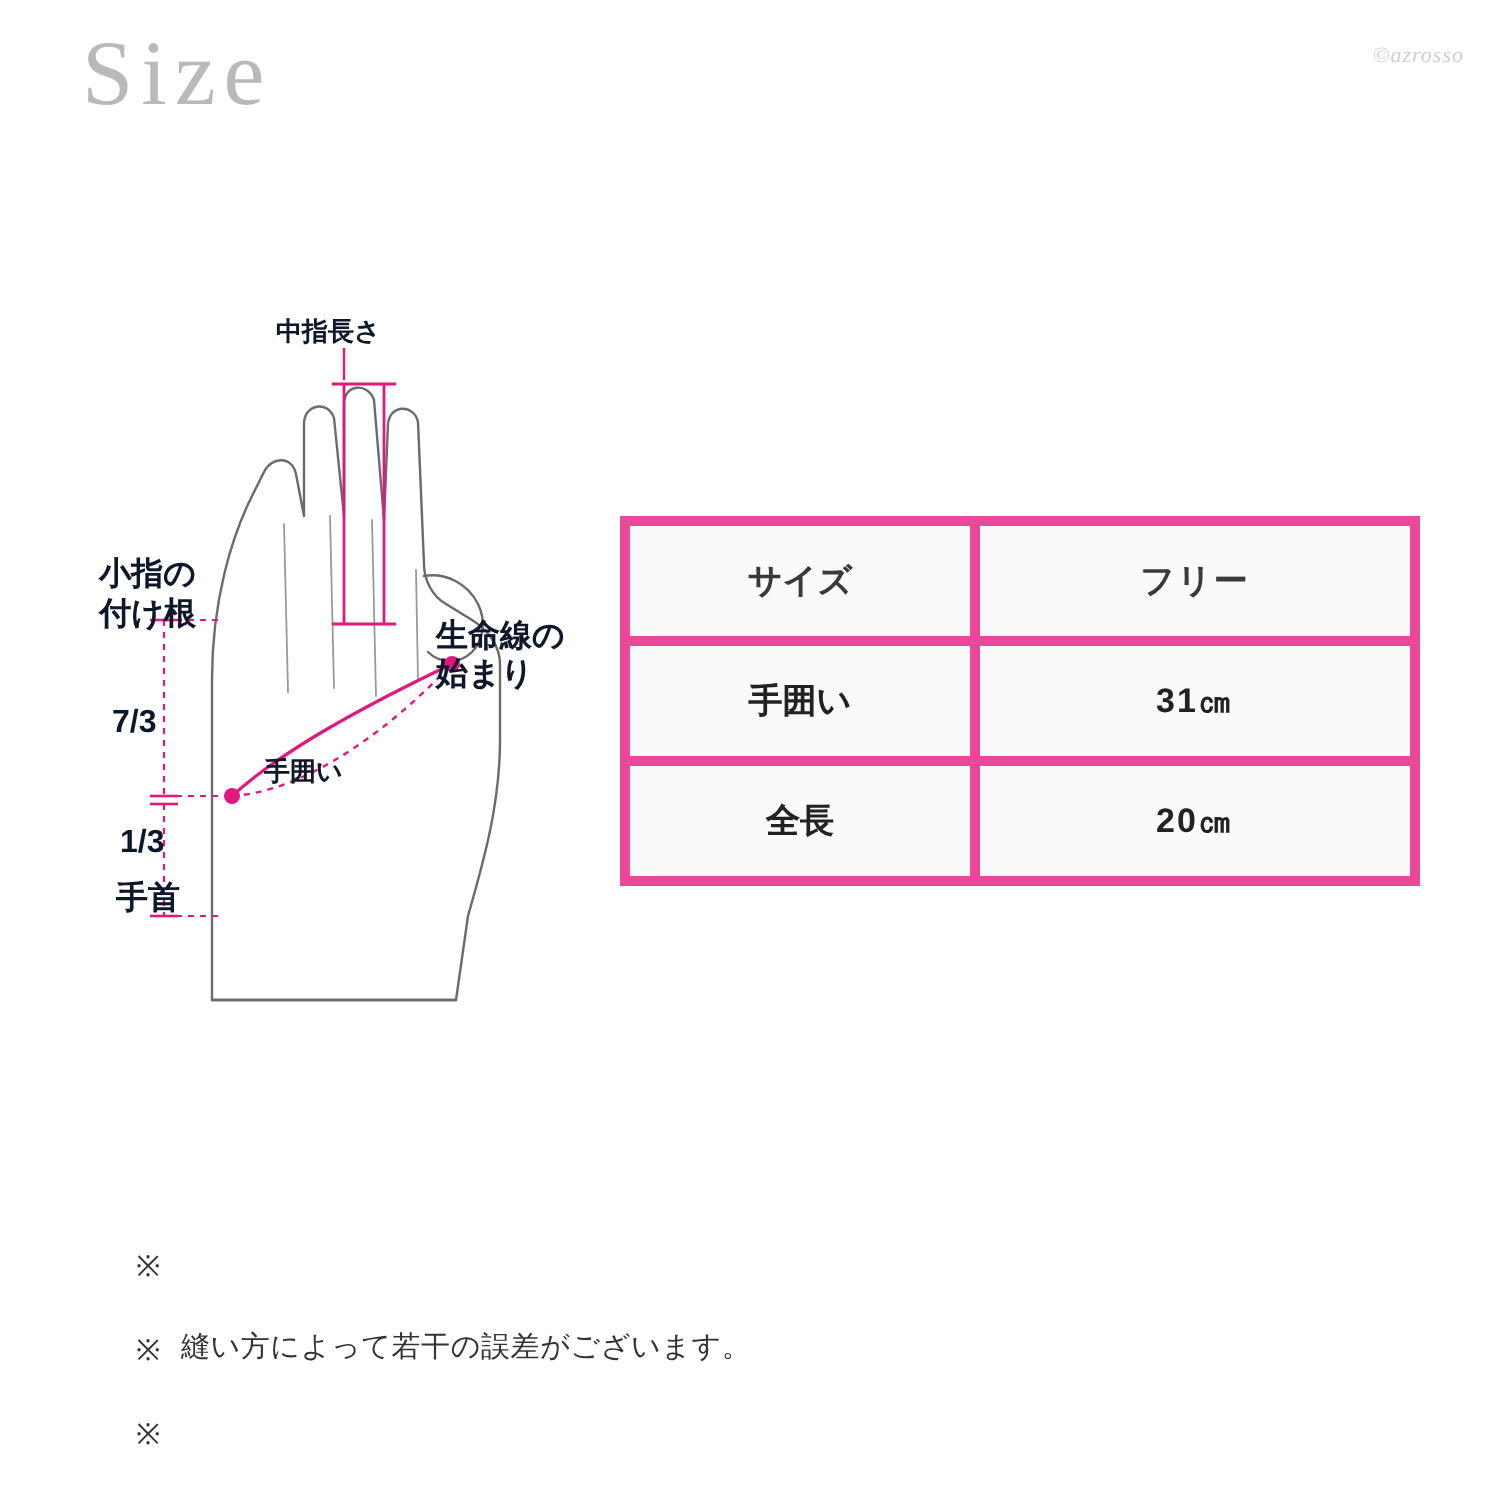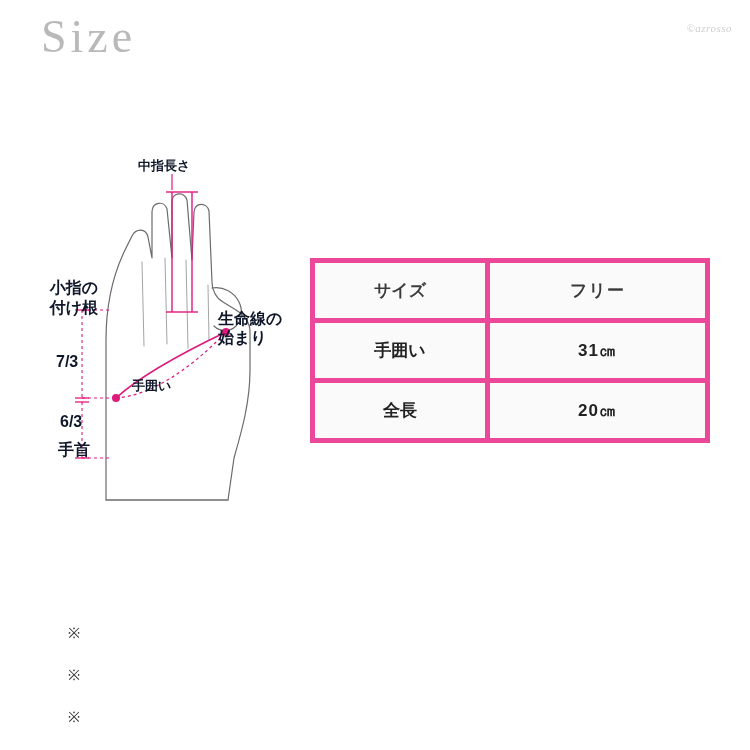--- a/index.html
+++ b/index.html
@@ -196,21 +196,21 @@
     </g>
 
     <line x1="152" y1="34" x2="152" y2="50" stroke="#e0197d" stroke-width="1.2"></line>
   </svg>
 
   <div class="diag-label" id="lbl-middle-finger">中指長さ</div>
 
   <div class="diag-label small" id="lbl-pinky-base">小指の<br>付け根</div>
 
   <div class="diag-label small" id="lbl-twothirds">7/3</div>
-  <div class="diag-label small" id="lbl-onethird">6/3</div>
+  <div class="diag-label small" id="lbl-onethird">1/3</div>
   <div class="diag-label small" id="lbl-wrist">手首</div>
   <div class="diag-label" id="lbl-hand-around">手囲い</div>
   <div class="diag-label small" id="lbl-lifeline">生命線の<br>始まり</div>
 </div>
 
 <table id="size-table">
   <tbody>
     <tr class="head">
       <td class="col-head">サイズ</td>
       <td class="col-val">フリー</td>
@@ -225,17 +225,18 @@
     </tr>
   </tbody>
 </table>
 
 <div id="notes">
   <div class="note-row">
     <span class="note-mark">※</span>
   </div>
   <div class="note-row">
     <span class="note-mark">※</span>
+    <span>縫い方によって若干の誤差がございます。</span>
   </div>
   <div class="note-row">
     <span class="note-mark">※</span>
   </div>
 </div>
 
 </body></html>

